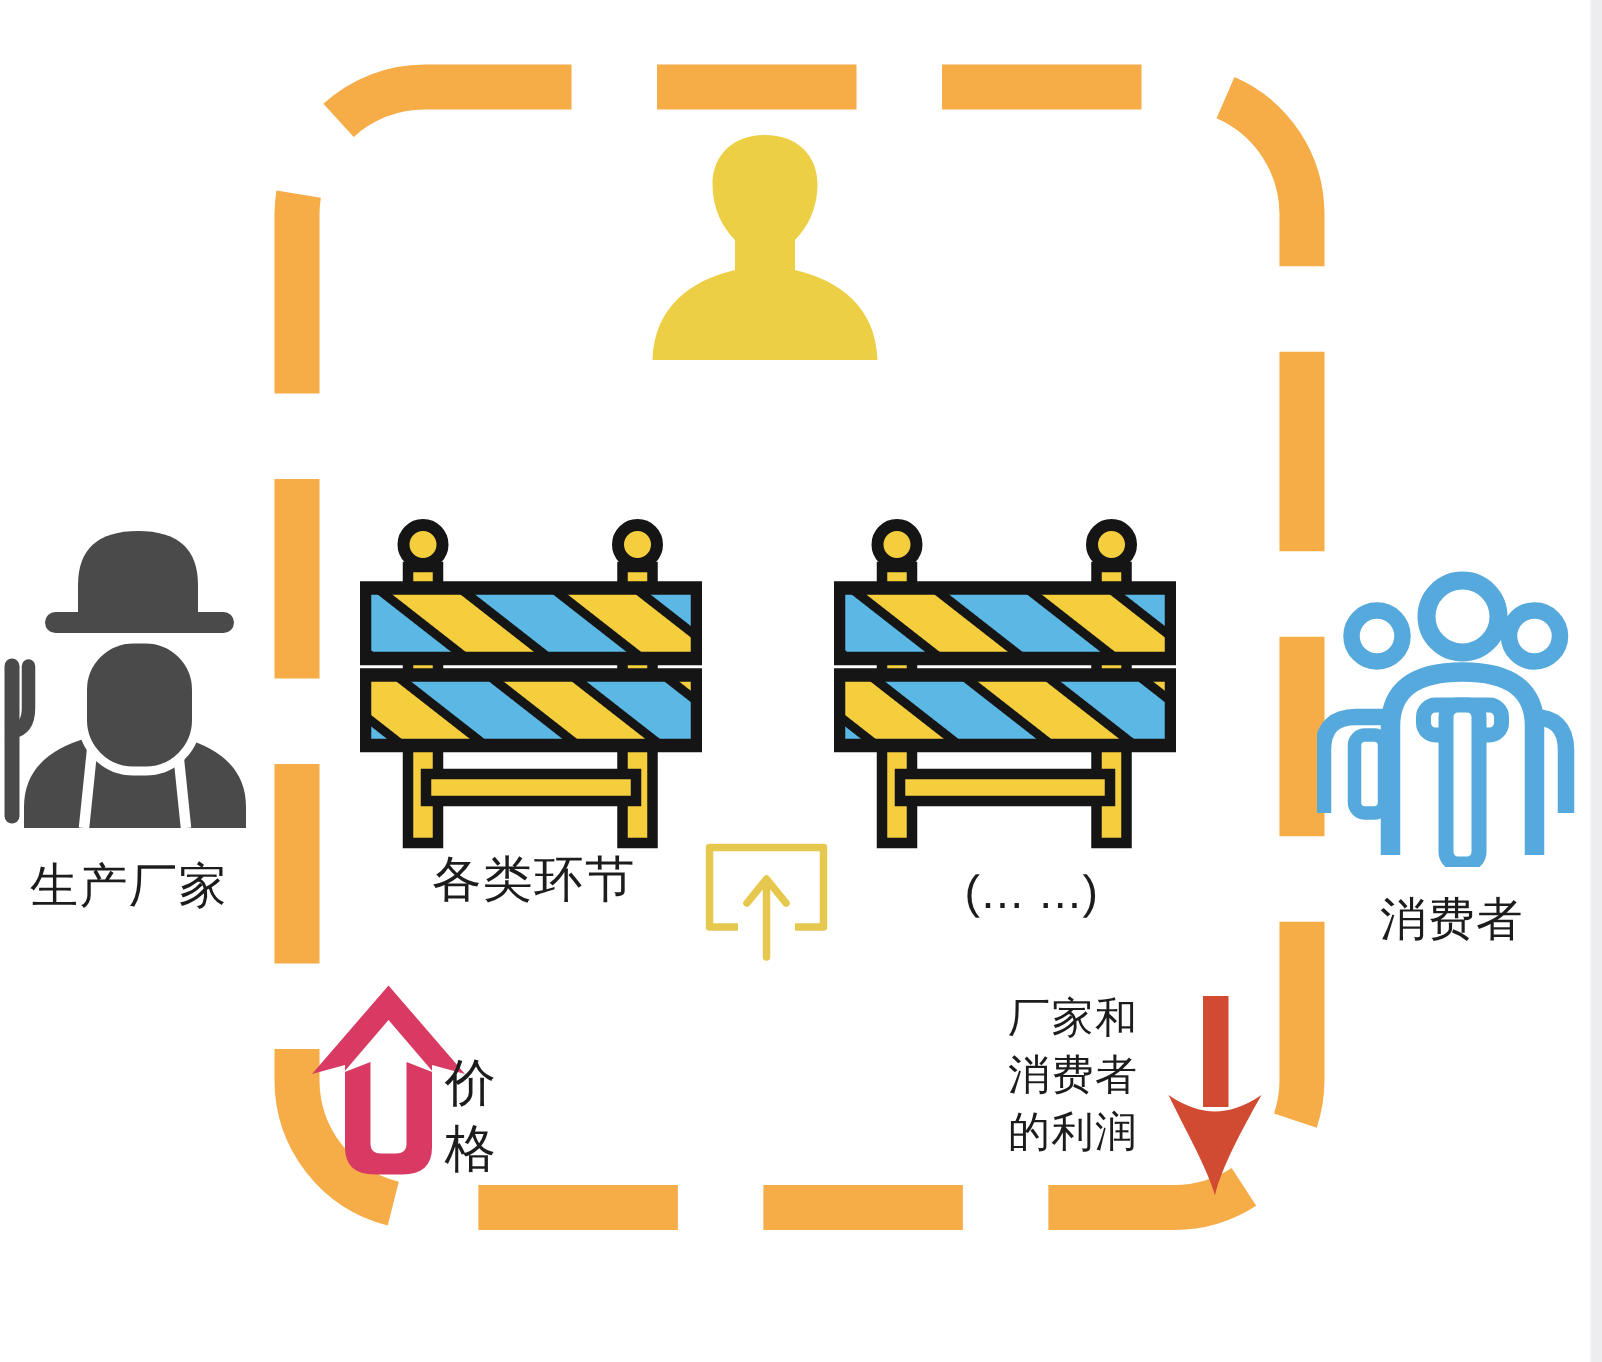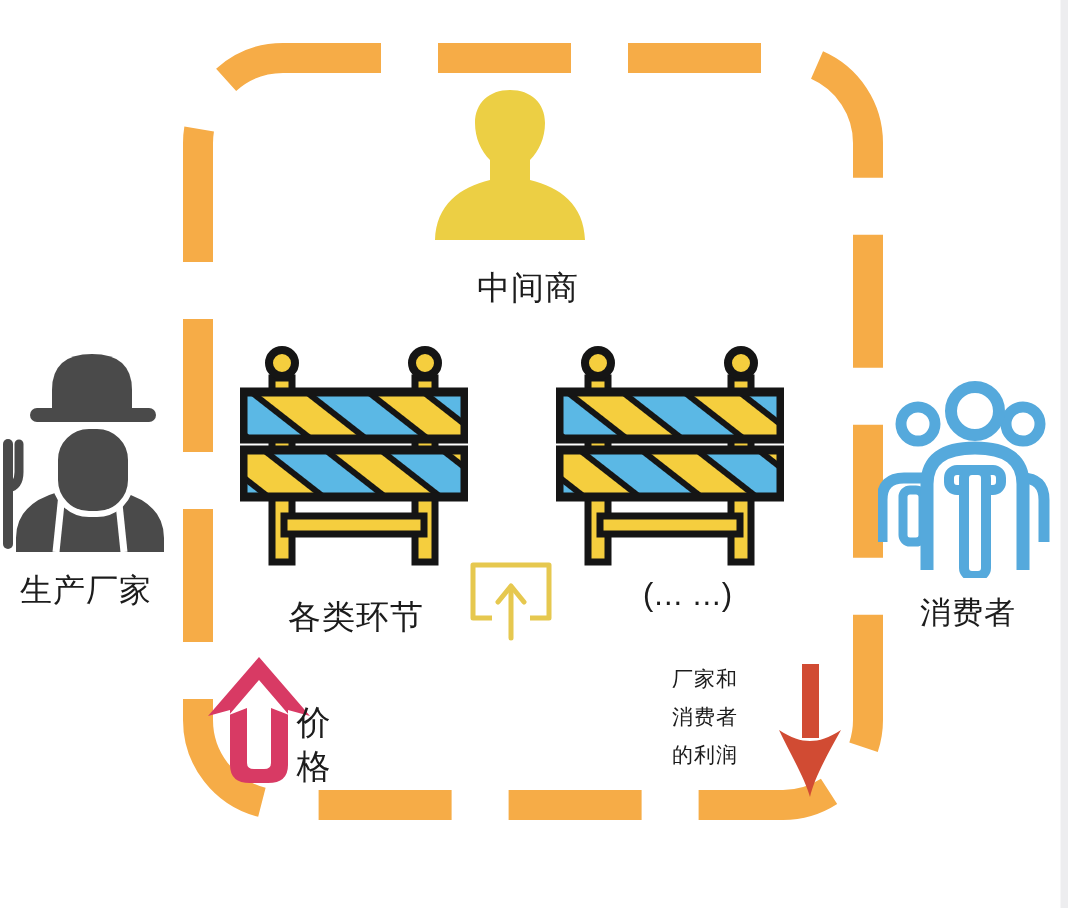--- a/index.html
+++ b/index.html
@@ -18,25 +18,25 @@
   html,body{margin:0;padding:0;background:#fff;}
   body{font-family:"Liberation Sans","DejaVu Sans",sans-serif;}
   .stage{position:relative;width:1068px;height:908px;background:#ffffff;overflow:hidden;}
   .abs{position:absolute;}
   .lbl{position:absolute;color:var(--text-dark);font-weight:400;letter-spacing:1px;}
   .lbl.center{text-align:center;}
 
   .lbl-middleman{left:408px;top:266px;width:240px;font-size:33px;}
   .lbl-producer{left:6px;top:556px;width:160px;font-size:32px;margin-top:13px;}
   .lbl-consumer{left:888px;top:592px;width:160px;font-size:31px;}
-  .lbl-links{left:278px;top:595px;width:156px;font-size:33px;}
+  .lbl-links{left:278px;top:564px;width:156px;font-size:33px;}
   .lbl-dots{left:616px;top:577px;width:144px;font-size:31px;}
   .lbl-count{left:384px;top:624px;width:292px;font-size:34px;}
   .lbl-price{left:294px;top:700px;width:40px;font-size:34px;line-height:44px;text-align:center;word-break:break-all;}
-  .lbl-profit{left:672px;top:660px;width:120px;font-size:21px;line-height:38px;white-space:pre-line;}
+  .lbl-profit{left:672px;top:660px;width:120px;font-size:28px;line-height:38px;white-space:pre-line;}
 
   
   .s-border{stroke:var(--border-orange);}
   .f-yellowperson{fill:var(--person-yellow);}
   .f-gray{fill:var(--producer-gray);}
   .k-gray{stroke:var(--producer-gray);}
   .blue-line{stroke:var(--consumer-blue);fill:#ffffff;}
   .p-yellow{fill:var(--barrier-yellow);}
   .p-blue{fill:var(--barrier-blue);}
   .p-black{fill:var(--barrier-outline);}
@@ -121,21 +121,20 @@
   <svg class="abs" style="left:206px;top:656px" width="106" height="128" viewBox="0 0 106 128">
     <path class="f-pink" d="M53,1 L104,60 L82,54 L82,109 Q82,127 62,127 L44,127 Q24,127 24,109 L24,54 L2,60 Z"></path>
     <path fill="#ffffff" d="M53,24 L83,59 L65,52 L65,107 Q65,113 58,113 L48,113 Q41,113 41,107 L41,52 L23,59 Z"></path>
   </svg>
 
   <svg class="abs" style="left:778px;top:658px" width="64" height="140" viewBox="0 0 64 140">
     <rect x="24" y="6" width="17" height="74" class="f-red"></rect>
     <path class="f-red" d="M32,139 C27,121 12,95 1,72 C13,80 23,83 32,83 C41,83 51,80 63,72 C50,95 36,121 32,139 Z"></path>
   </svg>
 
-  <div class="lbl lbl-middleman center">中间商</div>
   <div class="lbl lbl-producer center">生产厂家</div>
   <div class="lbl lbl-consumer center">消费者</div>
   <div class="lbl lbl-links center">各类环节</div>
   <div class="lbl lbl-dots center">(... ...)</div>
   <div class="lbl lbl-price">价格</div>
   <div class="lbl lbl-profit">厂家和
 消费者
 的利润</div>
 
   <div class="abs right-edge"></div>

